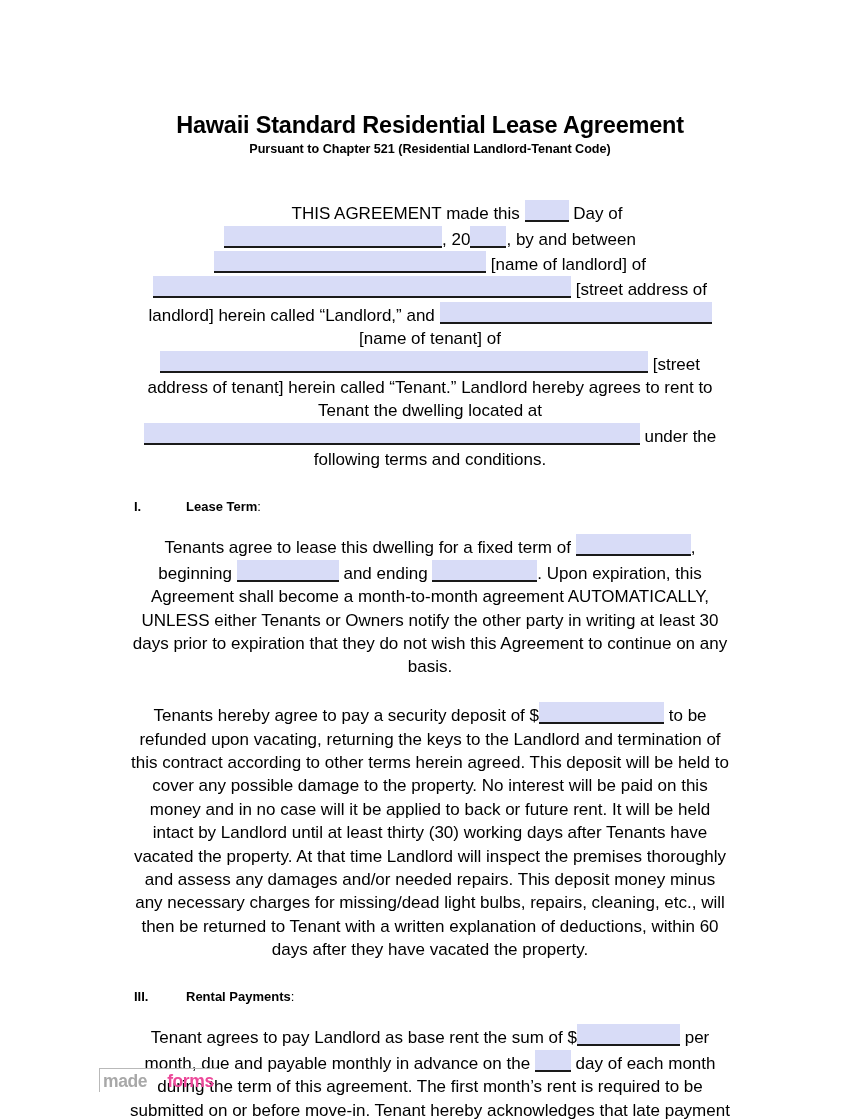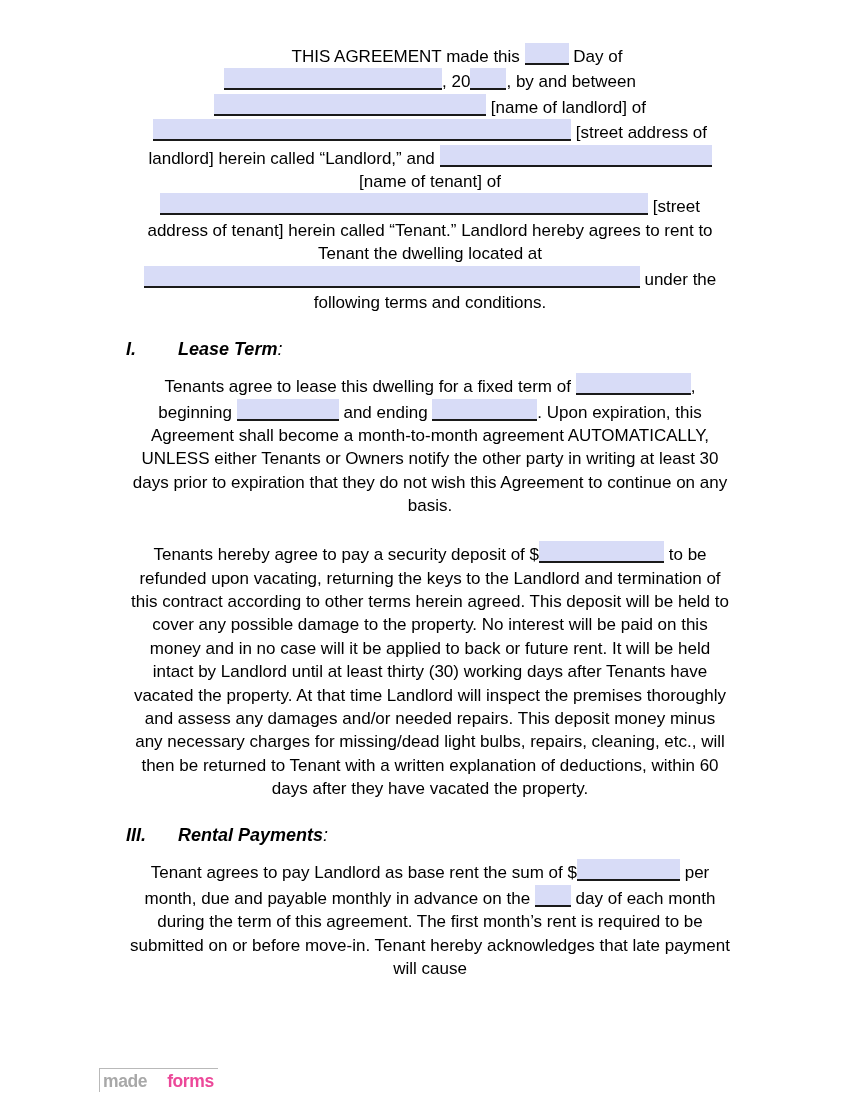--- a/index.html
+++ b/index.html
@@ -68,25 +68,24 @@
   .intro-indent {
     display: inline-block;
     width: 54px;
   }
 
   .section {
     margin-top: 23.4px;
   }
 
   .sec-head {
-    font-size: 18px;
+    font-size: 13px;
     line-height: 23.4px;
     font-weight: bold;
-    margin: 8px;
-    font-style: italic;
+    margin: 16px;
   }
   .sec-num {
     display: inline-block;
     width: 52px;
   }
   .sec-colon {
     font-weight: normal;
   }
 
   
@@ -131,20 +130,24 @@
   .logo-free  { color: #a8a8a8; }
   .logo-forms { color: #ec4899; margin-left: 20px; }
 </style>
 </head>
 <body>
 
 <div class="page">
 
   <div class="content">
 
+    <div class="title-block">
+      <h1 class="doc-title">Hawaii Standard Residential Lease Agreement</h1>
+      <p class="doc-subtitle">Pursuant to Chapter 521 (Residential Landlord-Tenant Code)</p>
+    </div>
 
     <p class="para intro"><span class="intro-indent"></span><span>THIS AGREEMENT made this</span> <span class="blank inline-short"></span> <span>Day of</span> <span class="blank w-month"></span><span>,</span> <span>20</span><span class="blank w-year"></span><span>, by and between</span> <span class="blank w-landlord"></span> <span>[name of landlord]</span> <span>of</span> <span class="blank w-lladdr"></span> <span>[street address of landlord] herein called “Landlord,” and</span> <span class="blank w-tenant"></span> <span>[name of tenant] of</span> <span class="blank w-tnaddr"></span> <span>[street address of tenant] herein called “Tenant.”  Landlord hereby agrees to rent to Tenant the dwelling located at</span> <span class="blank w-dwelling"></span> <span>under the following terms and conditions.</span></p>
 
     <div class="section">
       <p class="sec-head"><span class="sec-num">I.</span><span>Lease Term</span><span class="sec-colon">:</span></p>
       <p class="para"><span>Tenants agree to lease this dwelling for a fixed term of</span> <span class="blank w-term"></span><span>, beginning</span> <span class="blank w-begin"></span> <span>and ending</span> <span class="blank w-end"></span><span>.  Upon expiration, this Agreement shall become a month-to-month agreement AUTOMATICALLY, UNLESS either Tenants or Owners notify the other party in writing at least 30 days prior to expiration that they do not wish this Agreement to continue on any basis.</span></p>
     </div>
 
     <div class="section">
       <p class="para"><span>Tenants hereby agree to pay a security deposit of $</span><span class="blank w-deposit"></span> <span>to be refunded upon vacating, returning the keys to the Landlord and termination of this contract according to other terms herein agreed. This deposit will be held to cover any possible damage to the property. No interest will be paid on this money and in no case will it be applied to back or future rent. It will be held intact by Landlord until at least thirty (30) working days after Tenants have vacated the property. At that time Landlord will inspect the premises thoroughly and assess any damages and/or needed repairs. This deposit money minus any necessary charges for missing/dead light bulbs, repairs, cleaning, etc., will then be returned to Tenant with a written explanation of deductions, within 60 days after they have vacated the property.</span></p>

